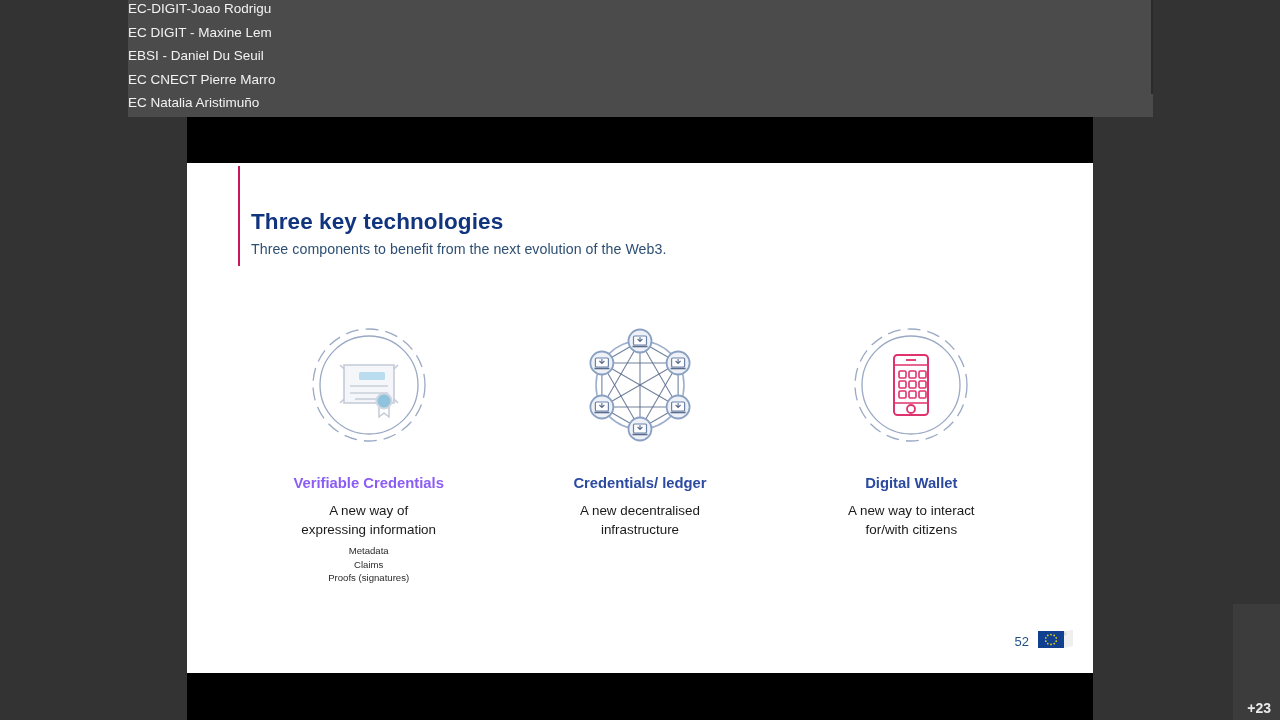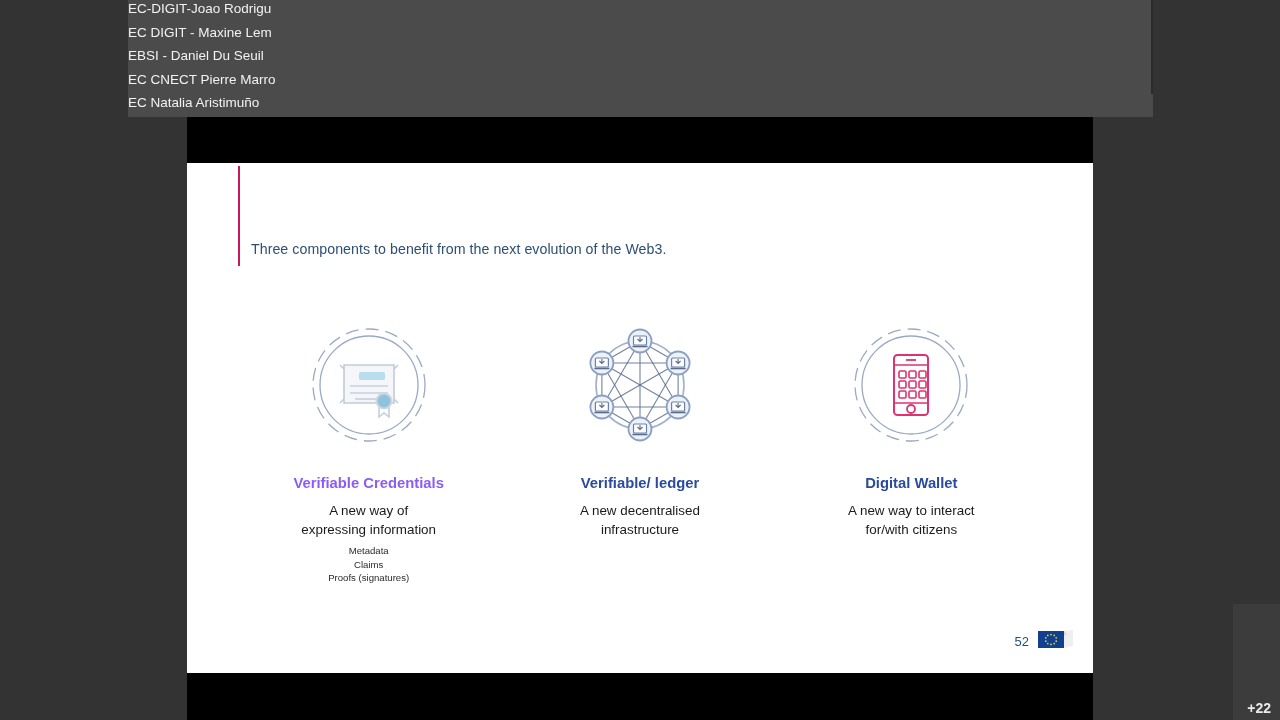--- a/index.html
+++ b/index.html
@@ -218,20 +218,21 @@
           <span class="ptile-name">EC Natalia Aristimuño</span>
         </div>
       </div>
     </div>
 
   <div id="stage">
     <div id="slide">
 
       <div class="accent-rule"></div>
 
+      <div id="slide-title">Three key technologies</div>
       <div id="slide-subtitle">Three components to benefit from the next evolution of the Web3.</div>
 
       <div id="columns">
           <div class="col">
             <svg viewBox="0 0 124 124" class="col-icon">
               <circle cx="62" cy="62" r="56" fill="none" stroke="#9aa9c4" stroke-width="1.3" stroke-dasharray="13 7"></circle>
               <circle cx="62" cy="62" r="49" fill="none" stroke="#9aa9c4" stroke-width="1.3"></circle>
               <path d="M37 42 h50 v38 h-50 z M37 46 l-4 -4 M87 46 l4 -4 M37 76 l-4 4 M87 76 l4 4" fill="#f4f6fa" stroke="#c4cbd6" stroke-width="1.6"></path>
               <rect x="52" y="49" width="26" height="8" rx="1.5" fill="#b9ddef"></rect>
               <line x1="43" y1="63" x2="81" y2="63" stroke="#c9d0da" stroke-width="1.6"></line>
@@ -280,21 +281,21 @@
               <line x1="54.5" y1="111.5" x2="69.5" y2="111.5" stroke="#5a6c8c" stroke-width="1.6"></line>
               <circle cx="23.894882233484708" cy="84.00000000000001" r="11.5" fill="#eef2f8" stroke="#8aa0c2" stroke-width="1.8"></circle>
               <rect x="17.394882233484708" y="79.00000000000001" width="13" height="9" rx="1" fill="#ffffff" stroke="#6b82a8" stroke-width="1.2"></rect>
               <path d="M23.894882233484708 80.00000000000001 v4 m-2.5 -2 l2.5 2.5 l2.5 -2.5" fill="none" stroke="#5a6c8c" stroke-width="1.1"></path>
               <line x1="16.394882233484708" y1="89.50000000000001" x2="31.394882233484708" y2="89.50000000000001" stroke="#5a6c8c" stroke-width="1.6"></line>
               <circle cx="23.8948822334847" cy="40" r="11.5" fill="#eef2f8" stroke="#8aa0c2" stroke-width="1.8"></circle>
               <rect x="17.3948822334847" y="35" width="13" height="9" rx="1" fill="#ffffff" stroke="#6b82a8" stroke-width="1.2"></rect>
               <path d="M23.8948822334847 36 v4 m-2.5 -2 l2.5 2.5 l2.5 -2.5" fill="none" stroke="#5a6c8c" stroke-width="1.1"></path>
               <line x1="16.3948822334847" y1="45.5" x2="31.3948822334847" y2="45.5" stroke="#5a6c8c" stroke-width="1.6"></line>
             </svg>
-            <div class="col-heading" style="color: rgb(43, 74, 160);">Verifiable/ ledger</div>
+            <div class="col-heading" style="color: rgb(43, 74, 160);">Credentials/ ledger</div>
             <div class="col-desc">A new decentralised<br>infrastructure</div>
           </div>
           <div class="col">
             <svg viewBox="0 0 124 124" class="col-icon">
               <circle cx="62" cy="62" r="56" fill="none" stroke="#9aa9c4" stroke-width="1.3" stroke-dasharray="13 7"></circle>
               <circle cx="62" cy="62" r="49" fill="none" stroke="#9aa9c4" stroke-width="1.3"></circle>
               <rect x="45" y="32" width="34" height="60" rx="3.5" fill="#ffffff" stroke="#e0326e" stroke-width="2"></rect>
               <line x1="45" y1="42" x2="79" y2="42" stroke="#e0326e" stroke-width="1.5"></line>
               <line x1="45" y1="80" x2="79" y2="80" stroke="#e0326e" stroke-width="1.5"></line>
               <line x1="57" y1="37" x2="67" y2="37" stroke="#e0326e" stroke-width="1.8"></line>
@@ -331,16 +332,16 @@
           <circle cx="11.8" cy="8.4" r="0.85"></circle>
         </g>
         <path d="M28 4 L37 3 L37 19 L28 21 Z" fill="#efefef"></path>
         <path d="M28 4 L31 7 L28 9 Z" fill="#dadada"></path>
       </svg>
 
     </div>
   </div>
 
   <div id="overflow-tile">
-    <span id="overflow-count">+22</span>
+    <span id="overflow-count">+23</span>
   </div>
 
 </div>
 
 </body></html>

